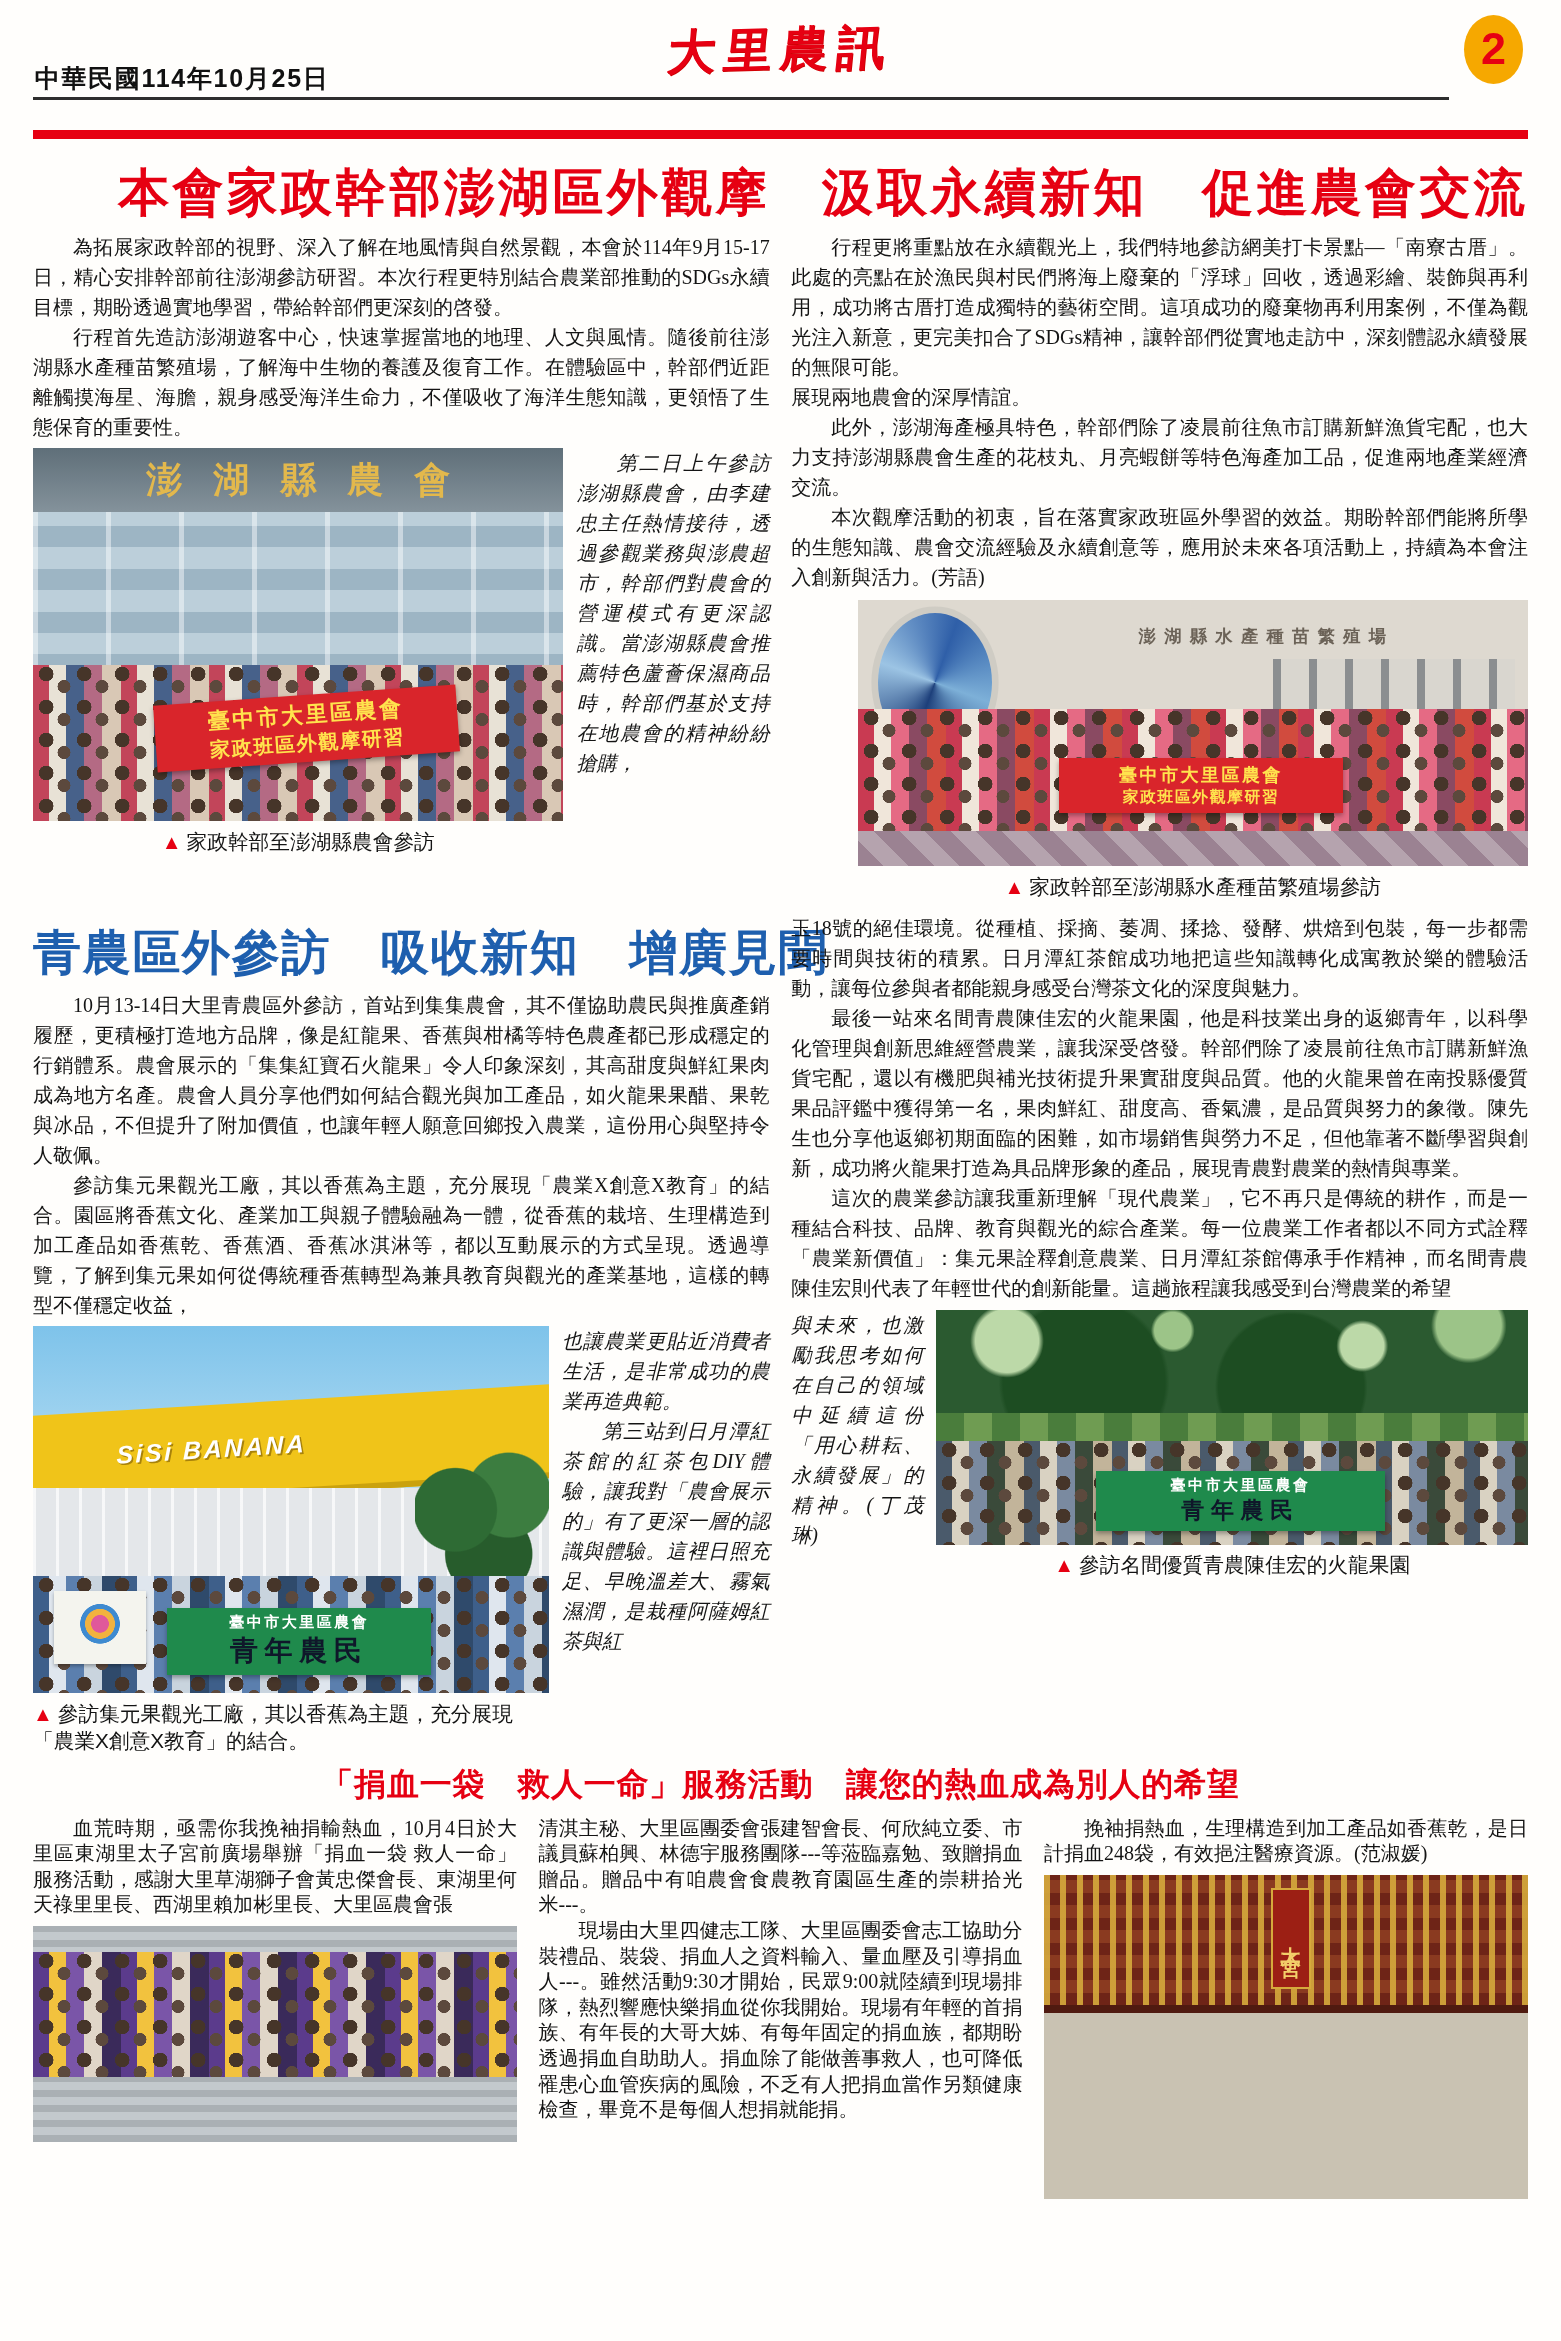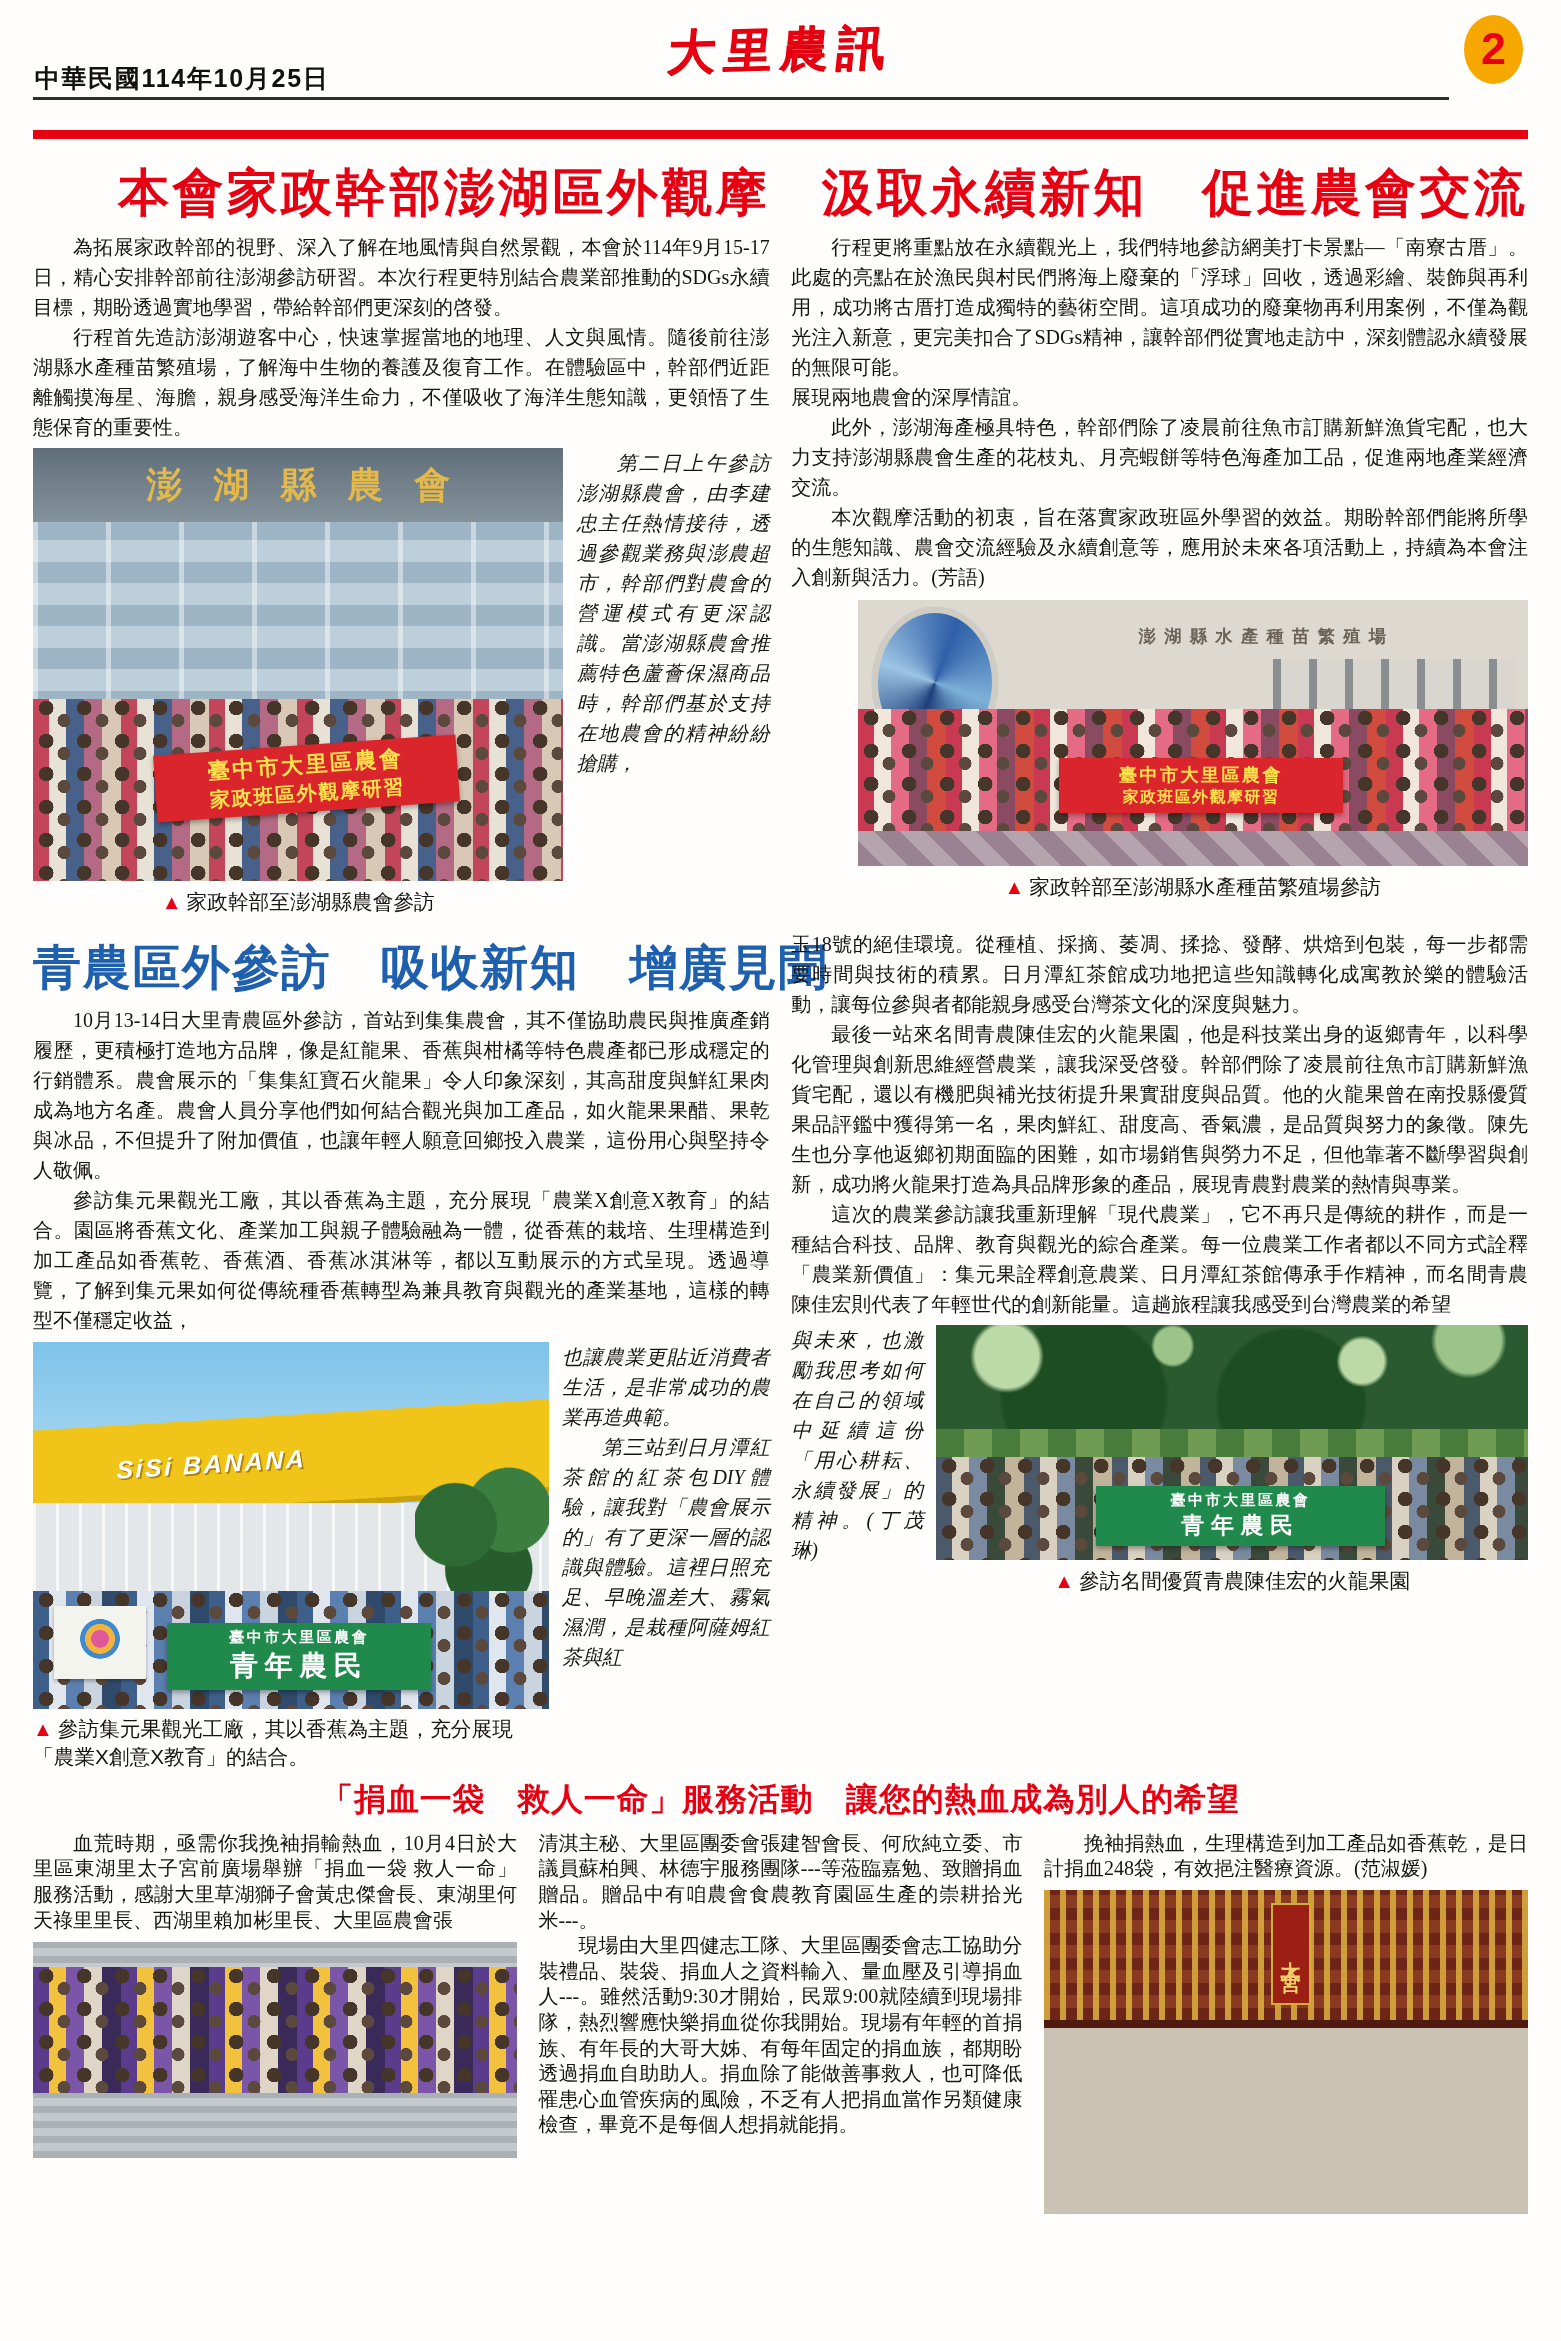--- a/index.html
+++ b/index.html
@@ -55,24 +55,24 @@
       repeating-linear-gradient(90deg,var(--c1) 0 16.5px,var(--c2) 16.5px 33px,var(--c3) 33px 51px,var(--c4) 51px 69px,var(--c5) 69px 88px);
     background-size:38px 33px,38px 33px,auto;
   }
   .banner{position:absolute;text-align:center;color:#ffe34d;background:#d9252b;
     box-shadow:0 2.5px 5px rgba(0,0,0,.35);padding:5px 8.3px;z-index:4;
     font-family:"Liberation Sans","DejaVu Sans",sans-serif;}
   .banner .l1{display:block;font-size:22px;font-weight:800;letter-spacing:2.5px;}
   .banner .l2{display:block;font-size:20px;font-weight:800;letter-spacing:1.7px;}
   .banner.green{background:#1f8a4c;}
   .banner.green .l1{font-size:15px;color:#fff;}
-  .banner.green .l2{font-size:28px;color:#ffffff;letter-spacing:6.6px;}
-
-  
-  .ph1{height:433px;--c1:#c2455a;--c2:#e8e2d6;--c3:#47618a;--c4:#b46a84;--c5:#d9c8b5;}
+  .banner.green .l2{font-size:28px;color:#0f172a;letter-spacing:6.6px;}
+
+  
+  .ph1{height:373px;--c1:#c2455a;--c2:#e8e2d6;--c3:#47618a;--c4:#b46a84;--c5:#d9c8b5;}
   .p1-sign{position:absolute;top:0;left:0;right:0;height:17%;
     background:linear-gradient(#5f6f79,#84929b);display:flex;align-items:center;justify-content:center;
     color:#e3b84c;font-size:36px;font-weight:700;letter-spacing:31px;text-indent:31px;
     font-family:"Liberation Serif","DejaVu Serif",serif;}
   .p1-glass{position:absolute;top:17%;height:44%;left:0;right:0;
     background:
       repeating-linear-gradient(90deg,rgba(255,255,255,.45) 0 5px,transparent 5px 73px),
       repeating-linear-gradient(0deg,#9db5c4 0 21.5px,#bccfda 21.5px 43px);}
   .ph1 .crowd{bottom:0;height:42%;}
   .ph1 .banner{left:23%;width:54%;bottom:16%;transform:rotate(-4deg);}

